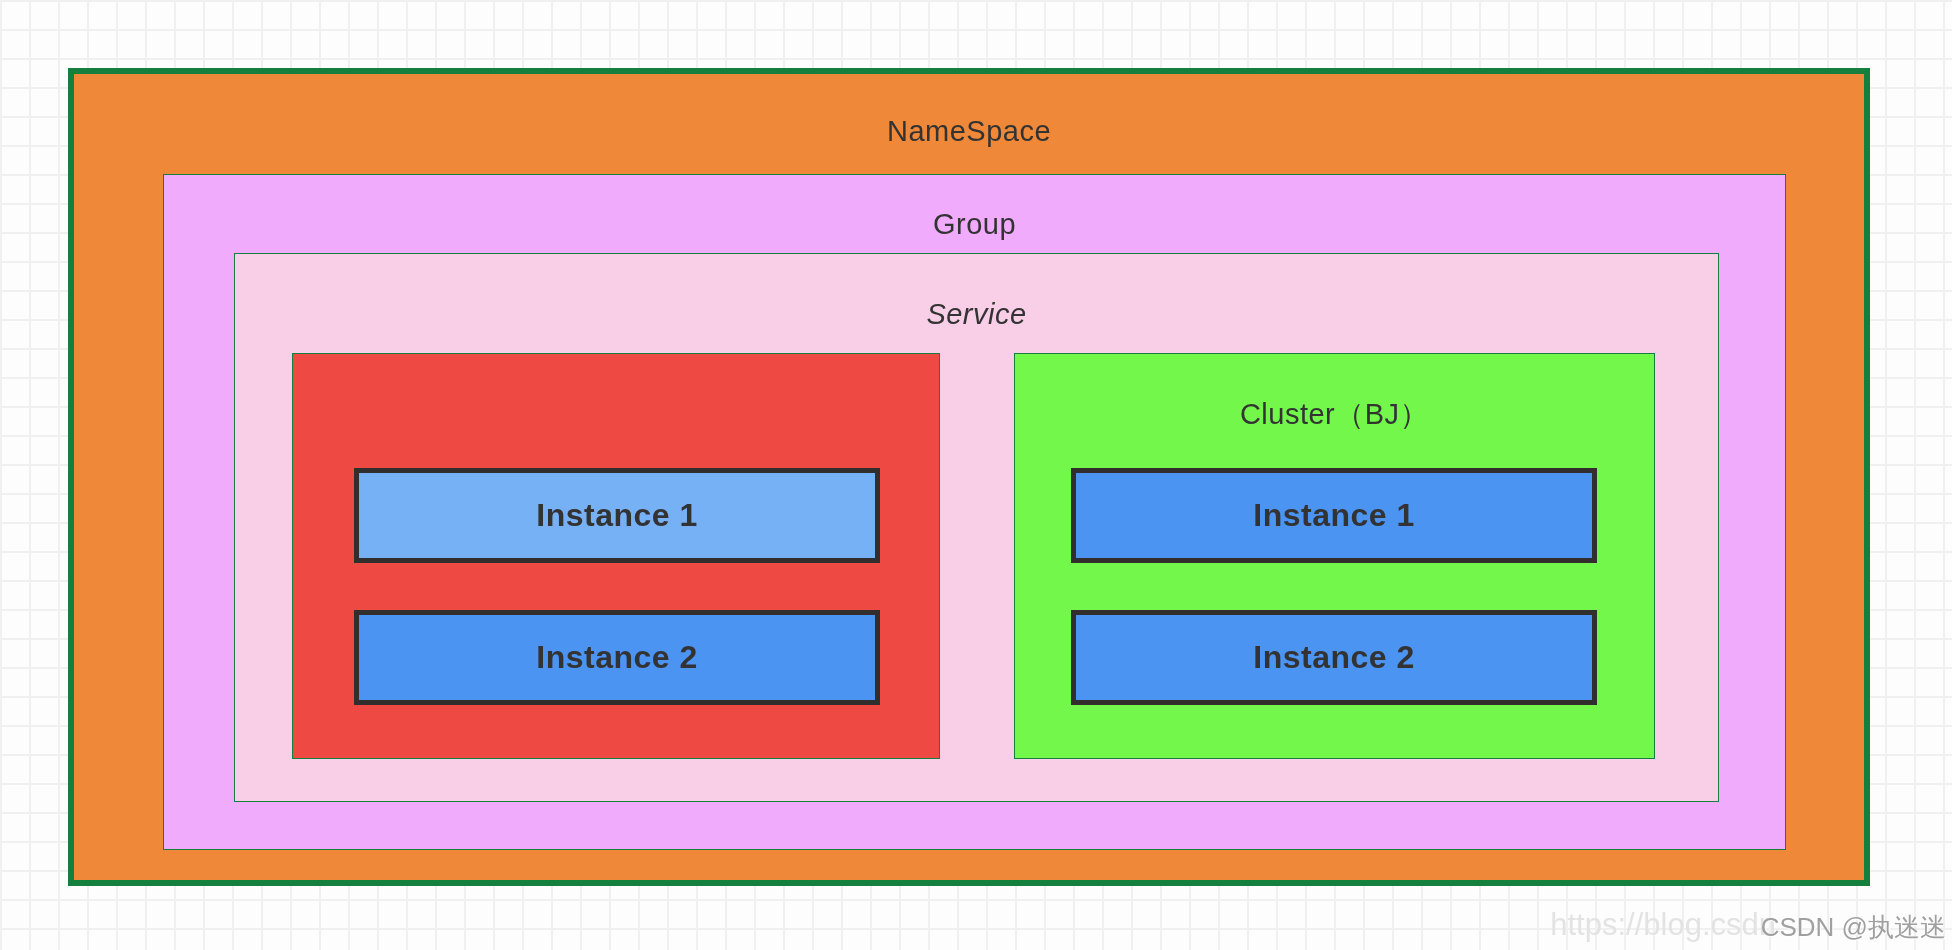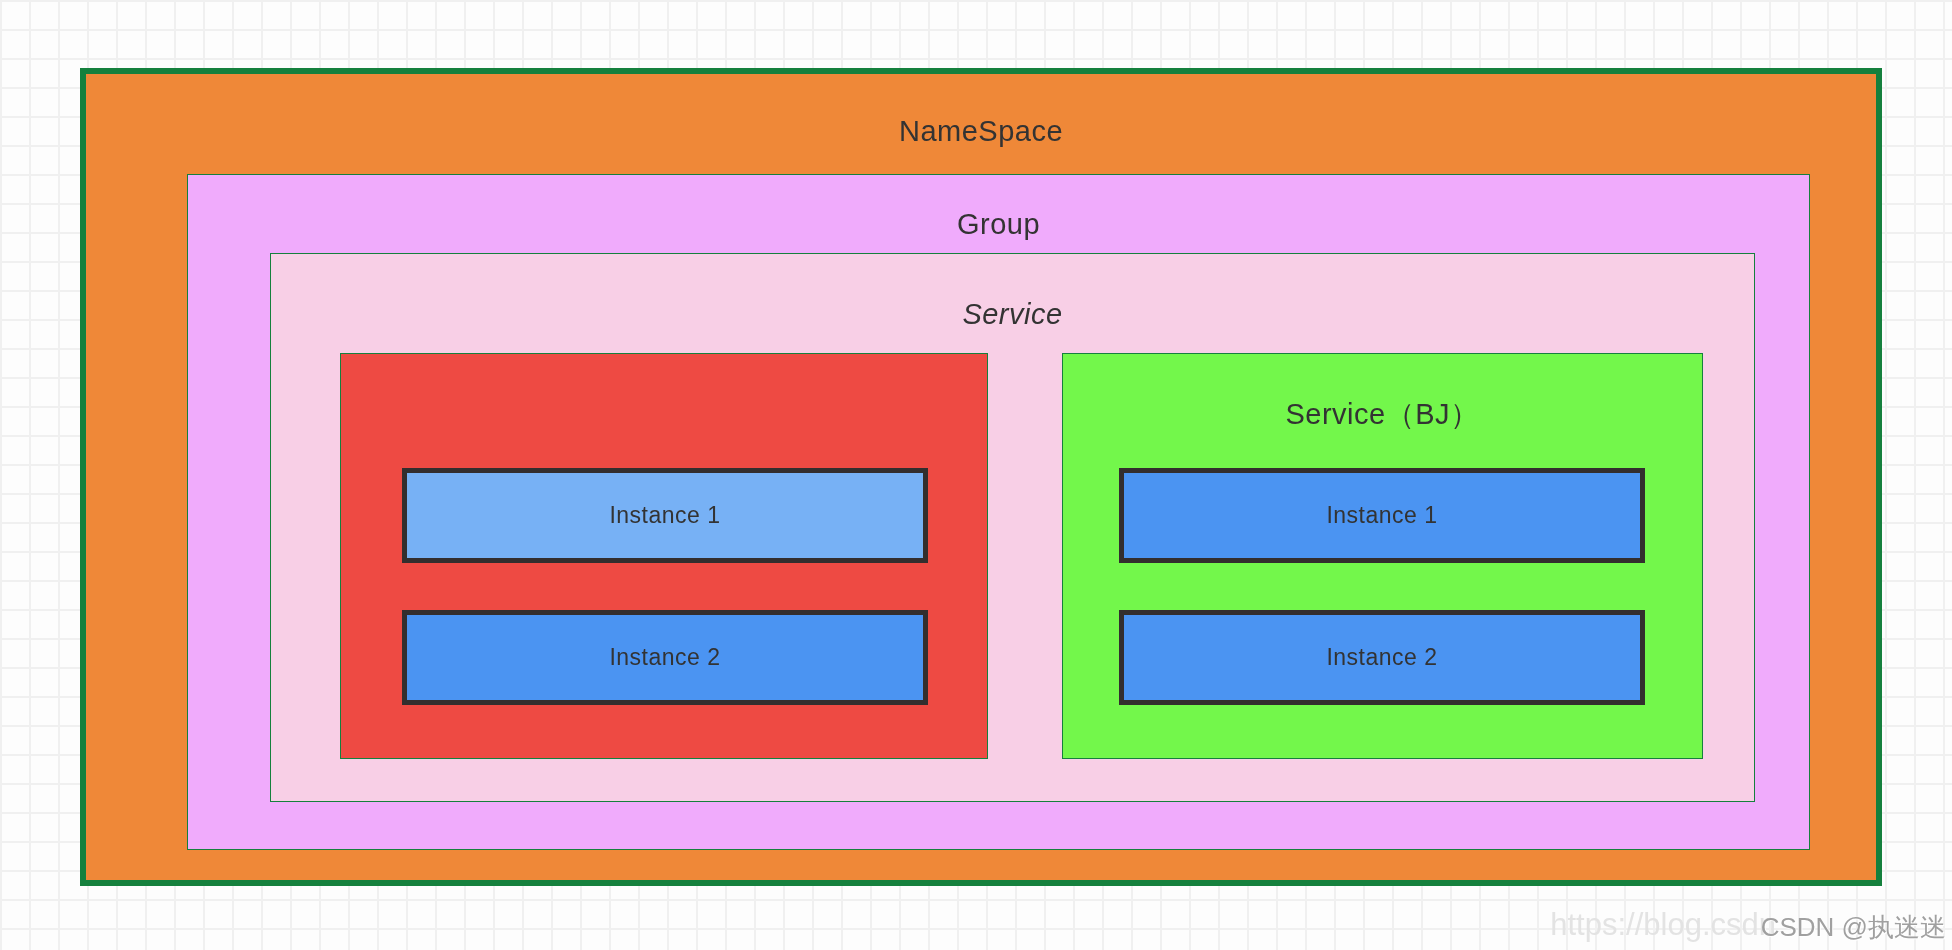--- a/index.html
+++ b/index.html
@@ -15,21 +15,20 @@
     background-color: #fdfdfd;
     background-image:
       linear-gradient(#f0f0f0 2px, transparent 2px),
       linear-gradient(90deg, #f0f0f0 2px, transparent 2px);
     background-size: 29px 29px;
   }
   .box {
     position: absolute;
     box-sizing: border-box;
     border: 1px solid #15803d;
-    margin-left: 12px;
   }
   .box-label {
     position: absolute;
     left: 0;
     right: 0;
     text-align: center;
     font-size: 29px;
     line-height: 34px;
     font-weight: 500;
     color: #333333;
@@ -80,22 +79,22 @@
     box-sizing: border-box;
     border: 5px solid #332e2e;
     width: 526px;
     height: 95px;
     display: flex;
     align-items: center;
     justify-content: center;
   }
   .instance-box .instance-label {
     position: static;
-    font-size: 23px;
-    font-weight: 400;
+    font-size: 32px;
+    font-weight: 700;
     color: #333333;
     letter-spacing: 0.5px;
   }
   #cluster-nj-box .instance-box { left: 61px; }
   #cluster-bj-box .instance-box { left: 56px; }
   .instance-row-1 { top: 114px; }
   .instance-row-2 { top: 256px; justify-content: center; }
   #nj-instance-1 { background: #77b1f5; }
   #nj-instance-2 { background: #4b94f2; }
   #bj-instance-1 { background: #4b94f2; }
@@ -137,21 +136,21 @@
       <div class="box cluster-box" id="cluster-nj-box">
         <div class="instance-box instance-row-1" id="nj-instance-1">
           <span class="instance-label">Instance 1</span>
         </div>
         <div class="instance-box instance-row-2" id="nj-instance-2">
           <span class="instance-label">Instance 2</span>
         </div>
       </div>
 
       <div class="box cluster-box" id="cluster-bj-box">
-        <div class="box-label cluster-label">Service（BJ）</div>
+        <div class="box-label cluster-label">Cluster（BJ）</div>
         <div class="instance-box instance-row-1" id="bj-instance-1">
           <span class="instance-label">Instance 1</span>
         </div>
         <div class="instance-box instance-row-2" id="bj-instance-2">
           <span class="instance-label">Instance 2</span>
         </div>
       </div>
 
     </div>
   </div>

